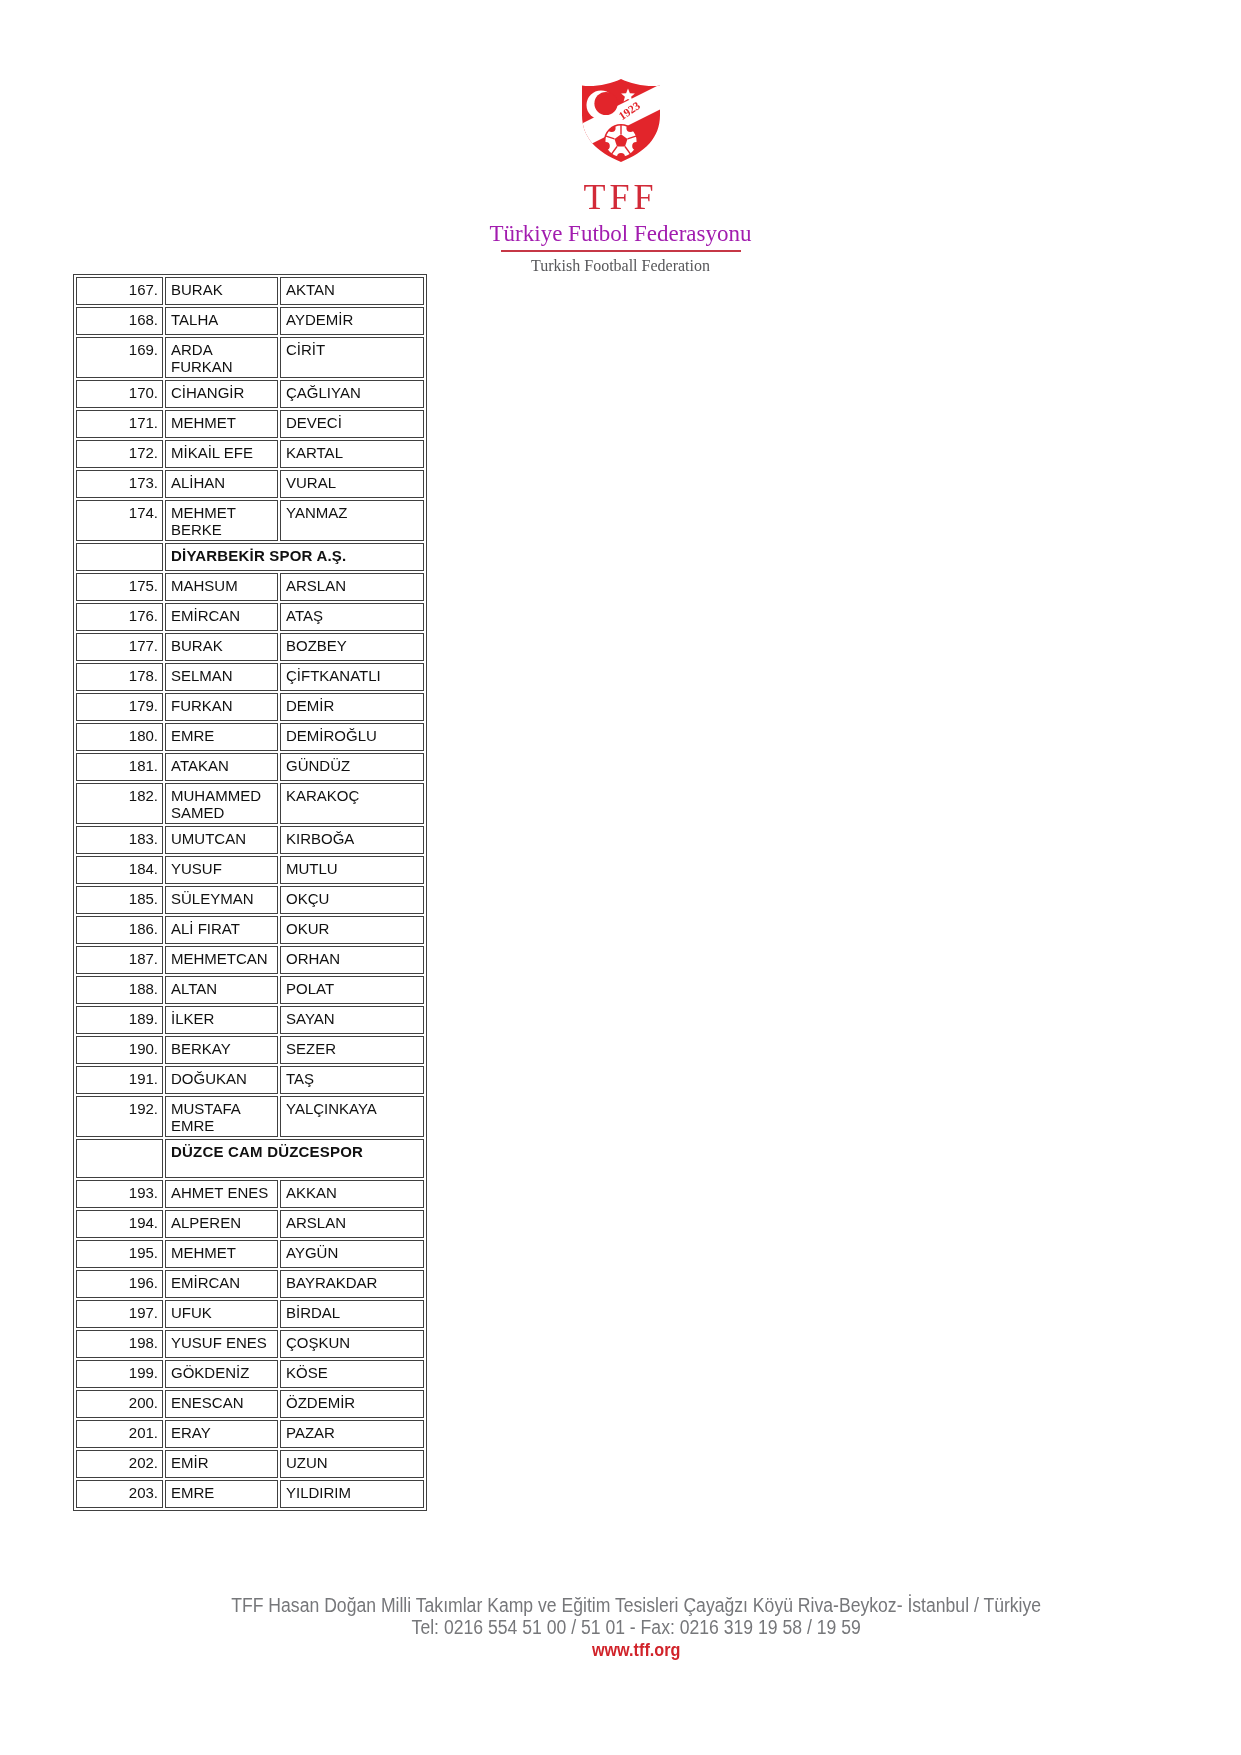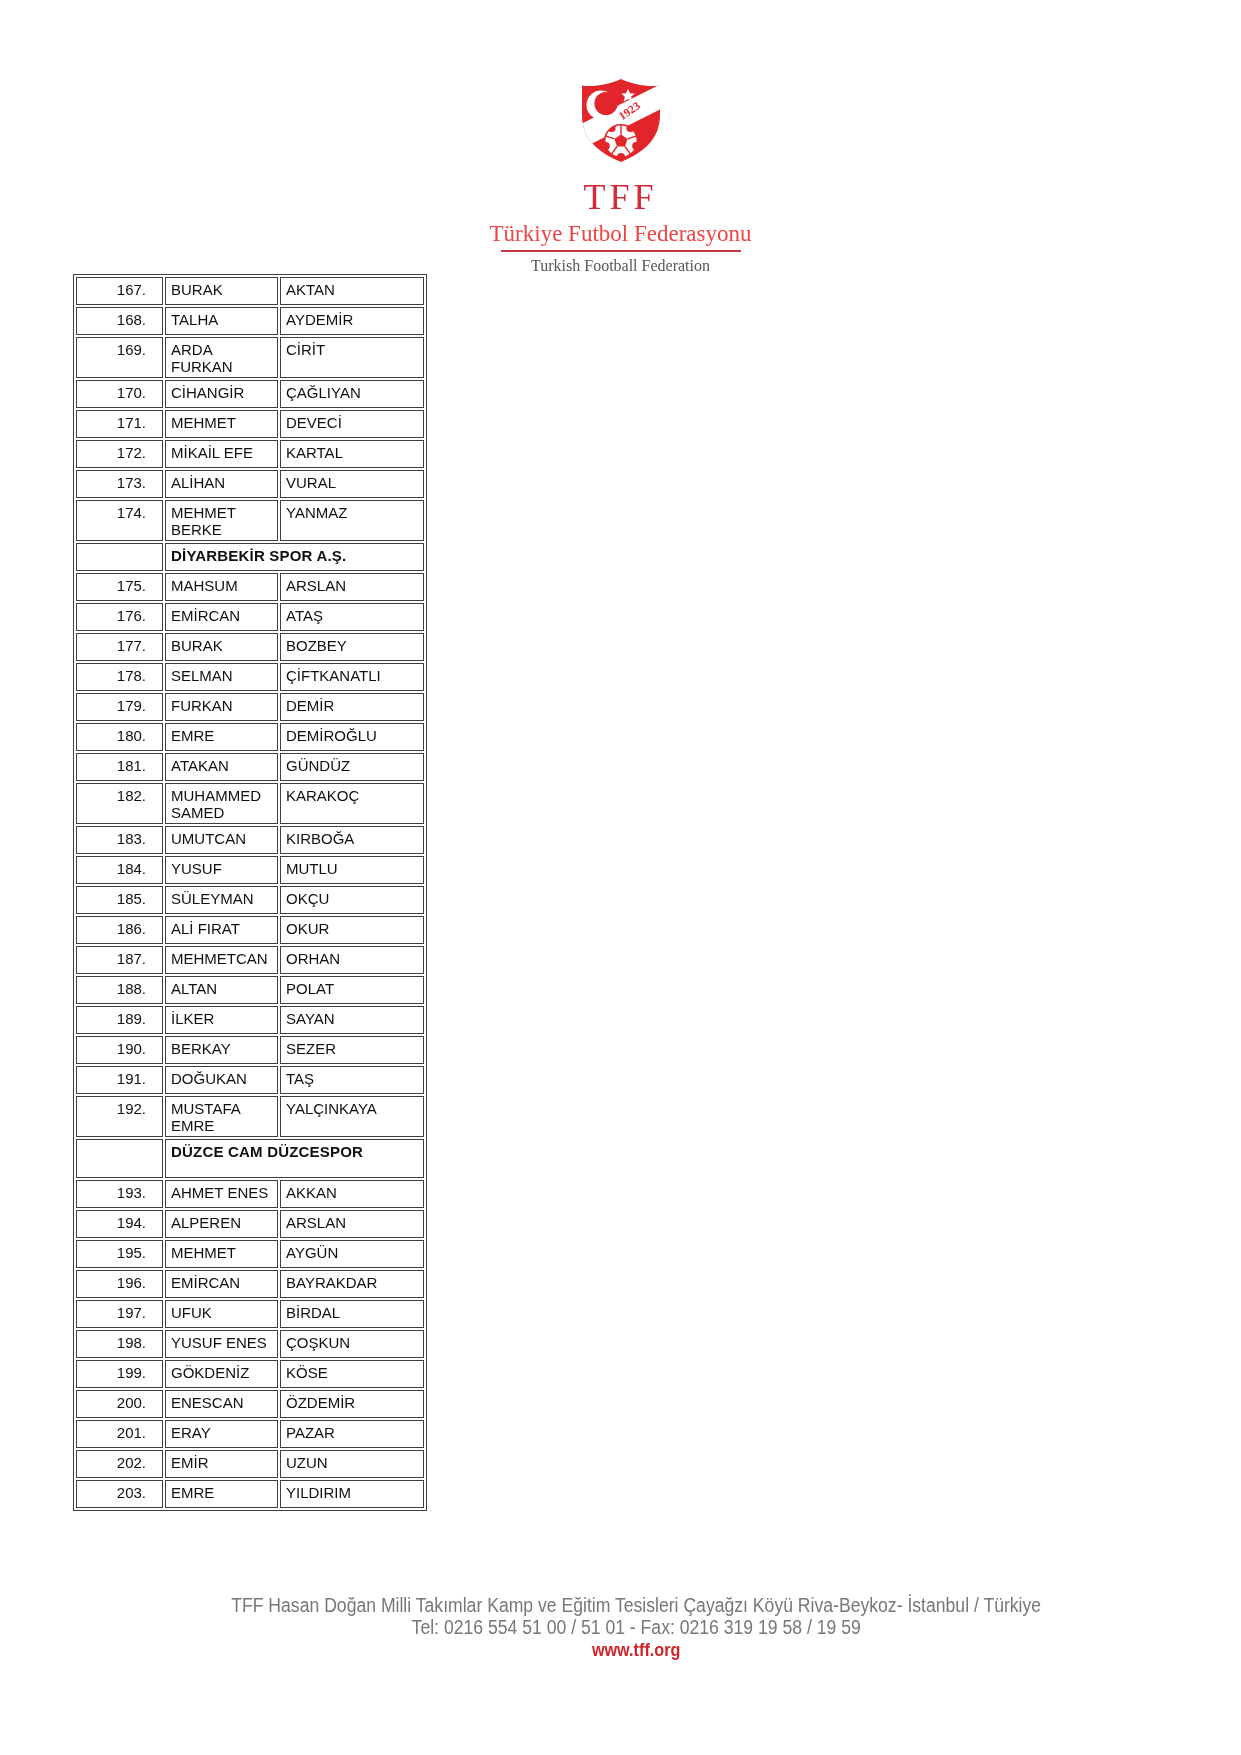--- a/index.html
+++ b/index.html
@@ -9,38 +9,38 @@
   }
   
   .logo-block{position:absolute;top:75px;left:0;width:100%;text-align:center;}
   .crest{display:block;margin:0 auto;}
   .tff-acronym{
     margin-top:17px;font-family:"Liberation Serif",serif;font-weight:normal;
     font-size:36px;line-height:30px;color:#d22a38;letter-spacing:4px;
   }
   .org-tr{
     margin-top:9px;font-family:"Liberation Serif",serif;
-    font-size:23px;line-height:25px;color:#ef4444;
+    font-size:23px;line-height:25px;color:#a21caf;
   }
   .logo-rule{width:240px;height:2px;background:#c63746;margin:4px auto 5px;}
   .org-en{font-family:Liberation Serif, serif;font-size:16px;color:#57575a;}
   
   table.roster{
     position:absolute;left:73px;top:274px;width:354px;
     border-collapse:separate;border-spacing:2px;border:1px solid #404040;
     table-layout:fixed;background:#fff;
   }
   table.roster td{
     border:1px solid #404040;vertical-align:top;
     padding:3px 5px 2px 5px;font-size:15px;line-height:17px;color:#101010;
     overflow:hidden;
   }
   table.roster tr{height:28px;}
   table.roster tr.tall{height:39px;}
-  table.roster td.num{text-align:right;padding-right:16px;}
+  table.roster td.num{text-align:right;padding-right:4px;}
   table.roster td.first{white-space:pre-line;}
   table.roster td.label{font-weight:bold;letter-spacing:0.2px;}
   
   .page-footer{position:absolute;top:1594px;left:16px;width:100%;text-align:center;color:#76777a;}
   .f-line{height:22px;}
   .f-line > span{
     display:inline-block;transform:scaleX(0.88);transform-origin:50% 50%;
     font-size:20px;line-height:22px;white-space:nowrap;
   }
   .f-link{margin-top:1px;cursor:pointer;}

